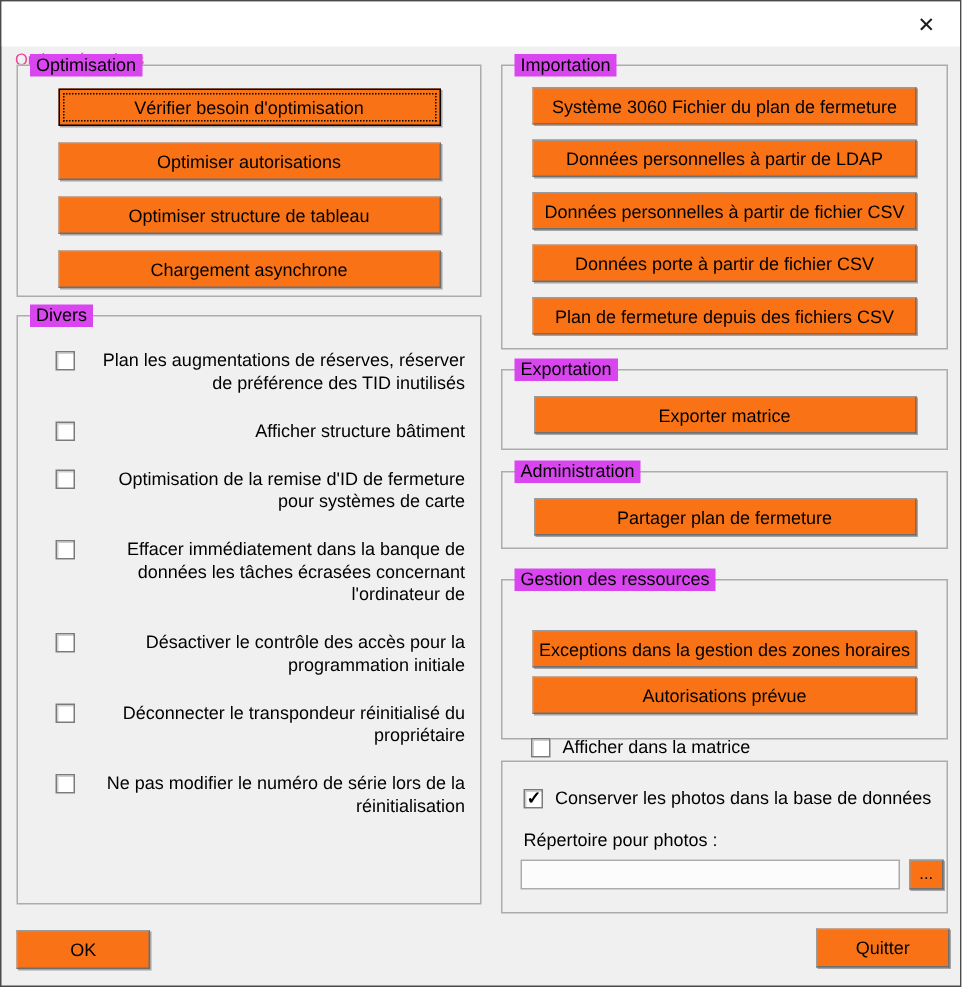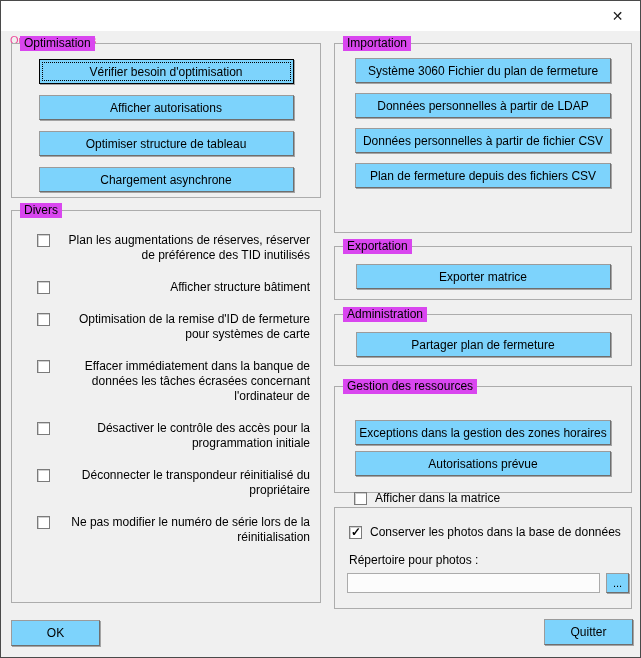--- a/index.html
+++ b/index.html
@@ -19,21 +19,21 @@
   }
   .close span{font-size:14px;color:#1a1a1a;line-height:1;}
   .group{
     position:absolute;border:1px solid #acacac;background:#f0f0f0;
   }
   .glabel{
     position:absolute;top:-8px;left:8px;background:#d946ef;
     padding:0 4px;font-size:12px;color:#000;line-height:15px;white-space:nowrap;
   }
   .btn{
-    display:block;background:#7dd3fc;color:#000;font-size:12px;
+    display:block;background:#f97316;color:#000;font-size:12px;
     border:1px solid #9b9b9b;border-right-color:#6e6e6e;border-bottom-color:#6e6e6e;
     box-shadow:1px 1px 0 rgba(70,70,70,.45);
     text-align:center;cursor:pointer;padding:0;
   }
   .btn.focused{
     border:1px solid #000;
     outline:1px dotted #000;outline-offset:-4px;
   }
   .stackbtn{width:255px;height:25px;margin:0 auto 11px auto;}
   .grp-optim{left:10px;top:42px;width:310px;height:155px;padding-top:15px;}
@@ -80,21 +80,21 @@
   <div class="titlebar">
     <span class="title">Options étendues</span>
     <div class="close">
       <span>✕</span>
     </div>
   </div>
 
   <div class="group grp-optim">
     <span class="glabel">Optimisation</span>
     <button class="btn stackbtn focused">Vérifier besoin d'optimisation</button>
-    <button class="btn stackbtn">Afficher autorisations</button>
+    <button class="btn stackbtn">Optimiser autorisations</button>
     <button class="btn stackbtn">Optimiser structure de tableau</button>
     <button class="btn stackbtn">Chargement asynchrone</button>
   </div>
 
   <div class="group grp-divers">
     <span class="glabel">Divers</span>
     <div class="chkrow">
       <span class="checkbox"></span>
       <span class="chklabel">Plan les augmentations de réserves, réserver de préférence des TID inutilisés</span>
     </div>
@@ -122,20 +122,21 @@
       <span class="checkbox"></span>
       <span class="chklabel">Ne pas modifier le numéro de série lors de la réinitialisation</span>
     </div>
   </div>
 
   <div class="group grp-import">
     <span class="glabel">Importation</span>
     <button class="btn stackbtn">Système 3060 Fichier du plan de fermeture</button>
     <button class="btn stackbtn">Données personnelles à partir de LDAP</button>
     <button class="btn stackbtn">Données personnelles à partir de fichier CSV</button>
+    <button class="btn stackbtn">Données porte à partir de fichier CSV</button>
     <button class="btn stackbtn">Plan de fermeture depuis des fichiers CSV</button>
   </div>
 
   <div class="group grp-export">
     <span class="glabel">Exportation</span>
     <button class="btn stackbtn">Exporter matrice</button>
   </div>
 
   <div class="group grp-admin">
     <span class="glabel">Administration</span>

